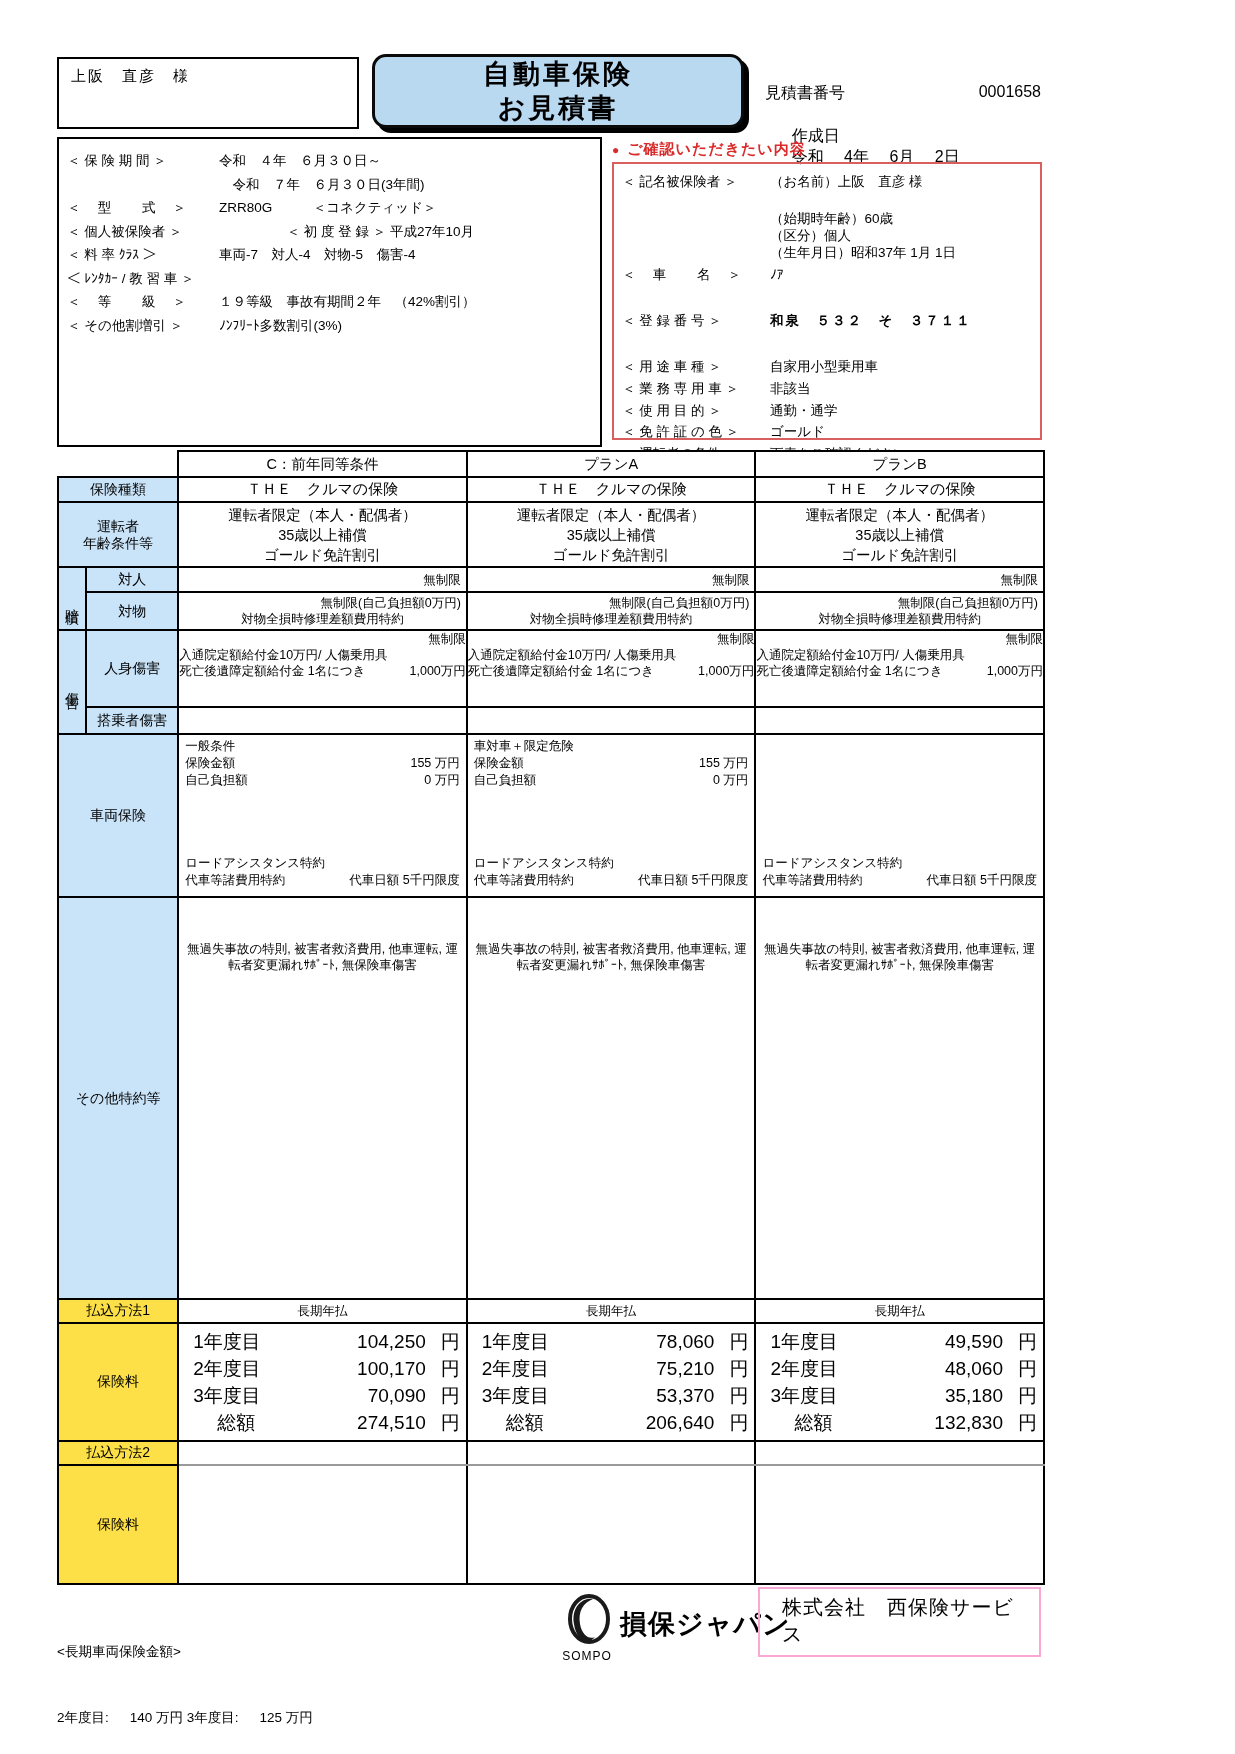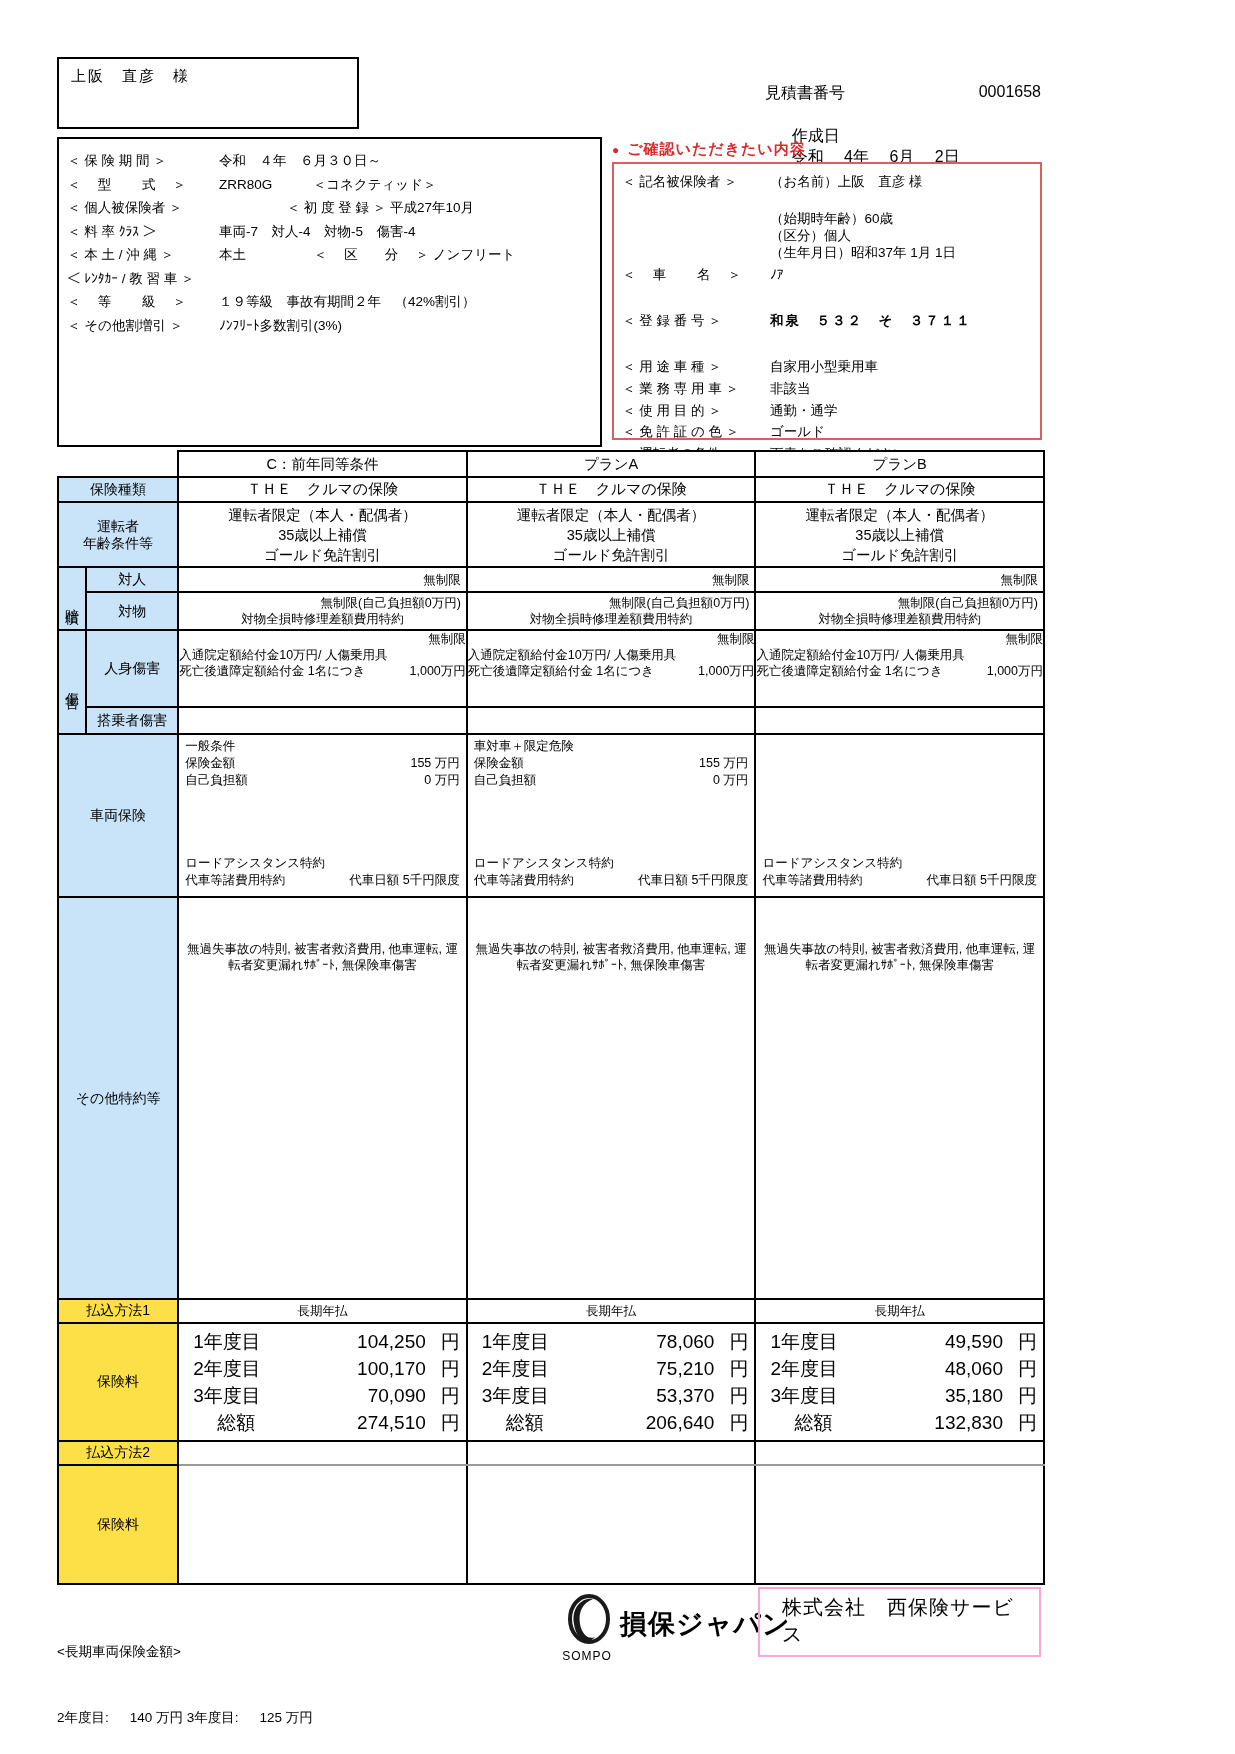--- a/index.html
+++ b/index.html
@@ -81,38 +81,42 @@
 </style>
 </head>
 <body>
 
 <div class="page">
 
   <div class="name-box">
     <span>上阪　直彦　様</span>
   </div>
 
+  <div class="title-box">
+    <div>自動車保険</div>
+    <div>お見積書</div>
+  </div>
 
   <div class="quote-meta">
     <div class="quote-row1">
       <span>見積書番号</span>
       <span>0001658</span>
     </div>
     <div class="quote-row2">
       <span>作成日</span><span>　</span>
       <span>令和　 4年　 6月　 2日</span>
     </div>
   </div>
 
   <div class="contract-box">
     <div class="c-line"><span class="c-label">＜ 保 険 期 間 ＞</span><span class="c-value">令和　４年　６月３０日～</span></div>
+    <div class="c-line"><span class="c-label"></span><span class="c-value">　令和　７年　６月３０日(3年間)</span></div>
     <div class="c-line"><span class="c-label">＜　 型　　 式 　＞</span><span class="c-value">ZRR80G　　　＜コネクティッド＞</span></div>
     <div class="c-line"><span class="c-label">＜ 個人被保険者 ＞</span><span class="c-value">　　　　　＜ 初 度 登 録 ＞ 平成27年10月</span></div>
     <div class="c-line"><span class="c-label">＜ 料 率 ｸﾗｽ ＞</span><span class="c-value">車両-7　対人-4　対物-5　傷害-4</span></div>
-    <div class="c-line"><span class="c-label">＜ 本 土 / 沖 縄 ＞</span><span class="c-value">本土　　　　　＜　 区　　分 　＞ ノンフリート</span></div>
     <div class="c-line"><span class="c-label">＜ ﾚﾝﾀｶｰ / 教 習 車 ＞</span><span class="c-value"></span></div>
     <div class="c-line"><span class="c-label">＜　 等　　 級 　＞</span><span class="c-value">１９等級　事故有期間２年　（42%割引）</span></div>
     <div class="c-line"><span class="c-label">＜ その他割増引 ＞</span><span class="c-value">ﾉﾝﾌﾘｰﾄ多数割引(3%)</span></div>
   </div>
 
   <div class="confirm-head">
     <span class="confirm-bullet">●</span>
     <span>ご確認いただきたい内容</span>
   </div>
   <div class="red-box">

